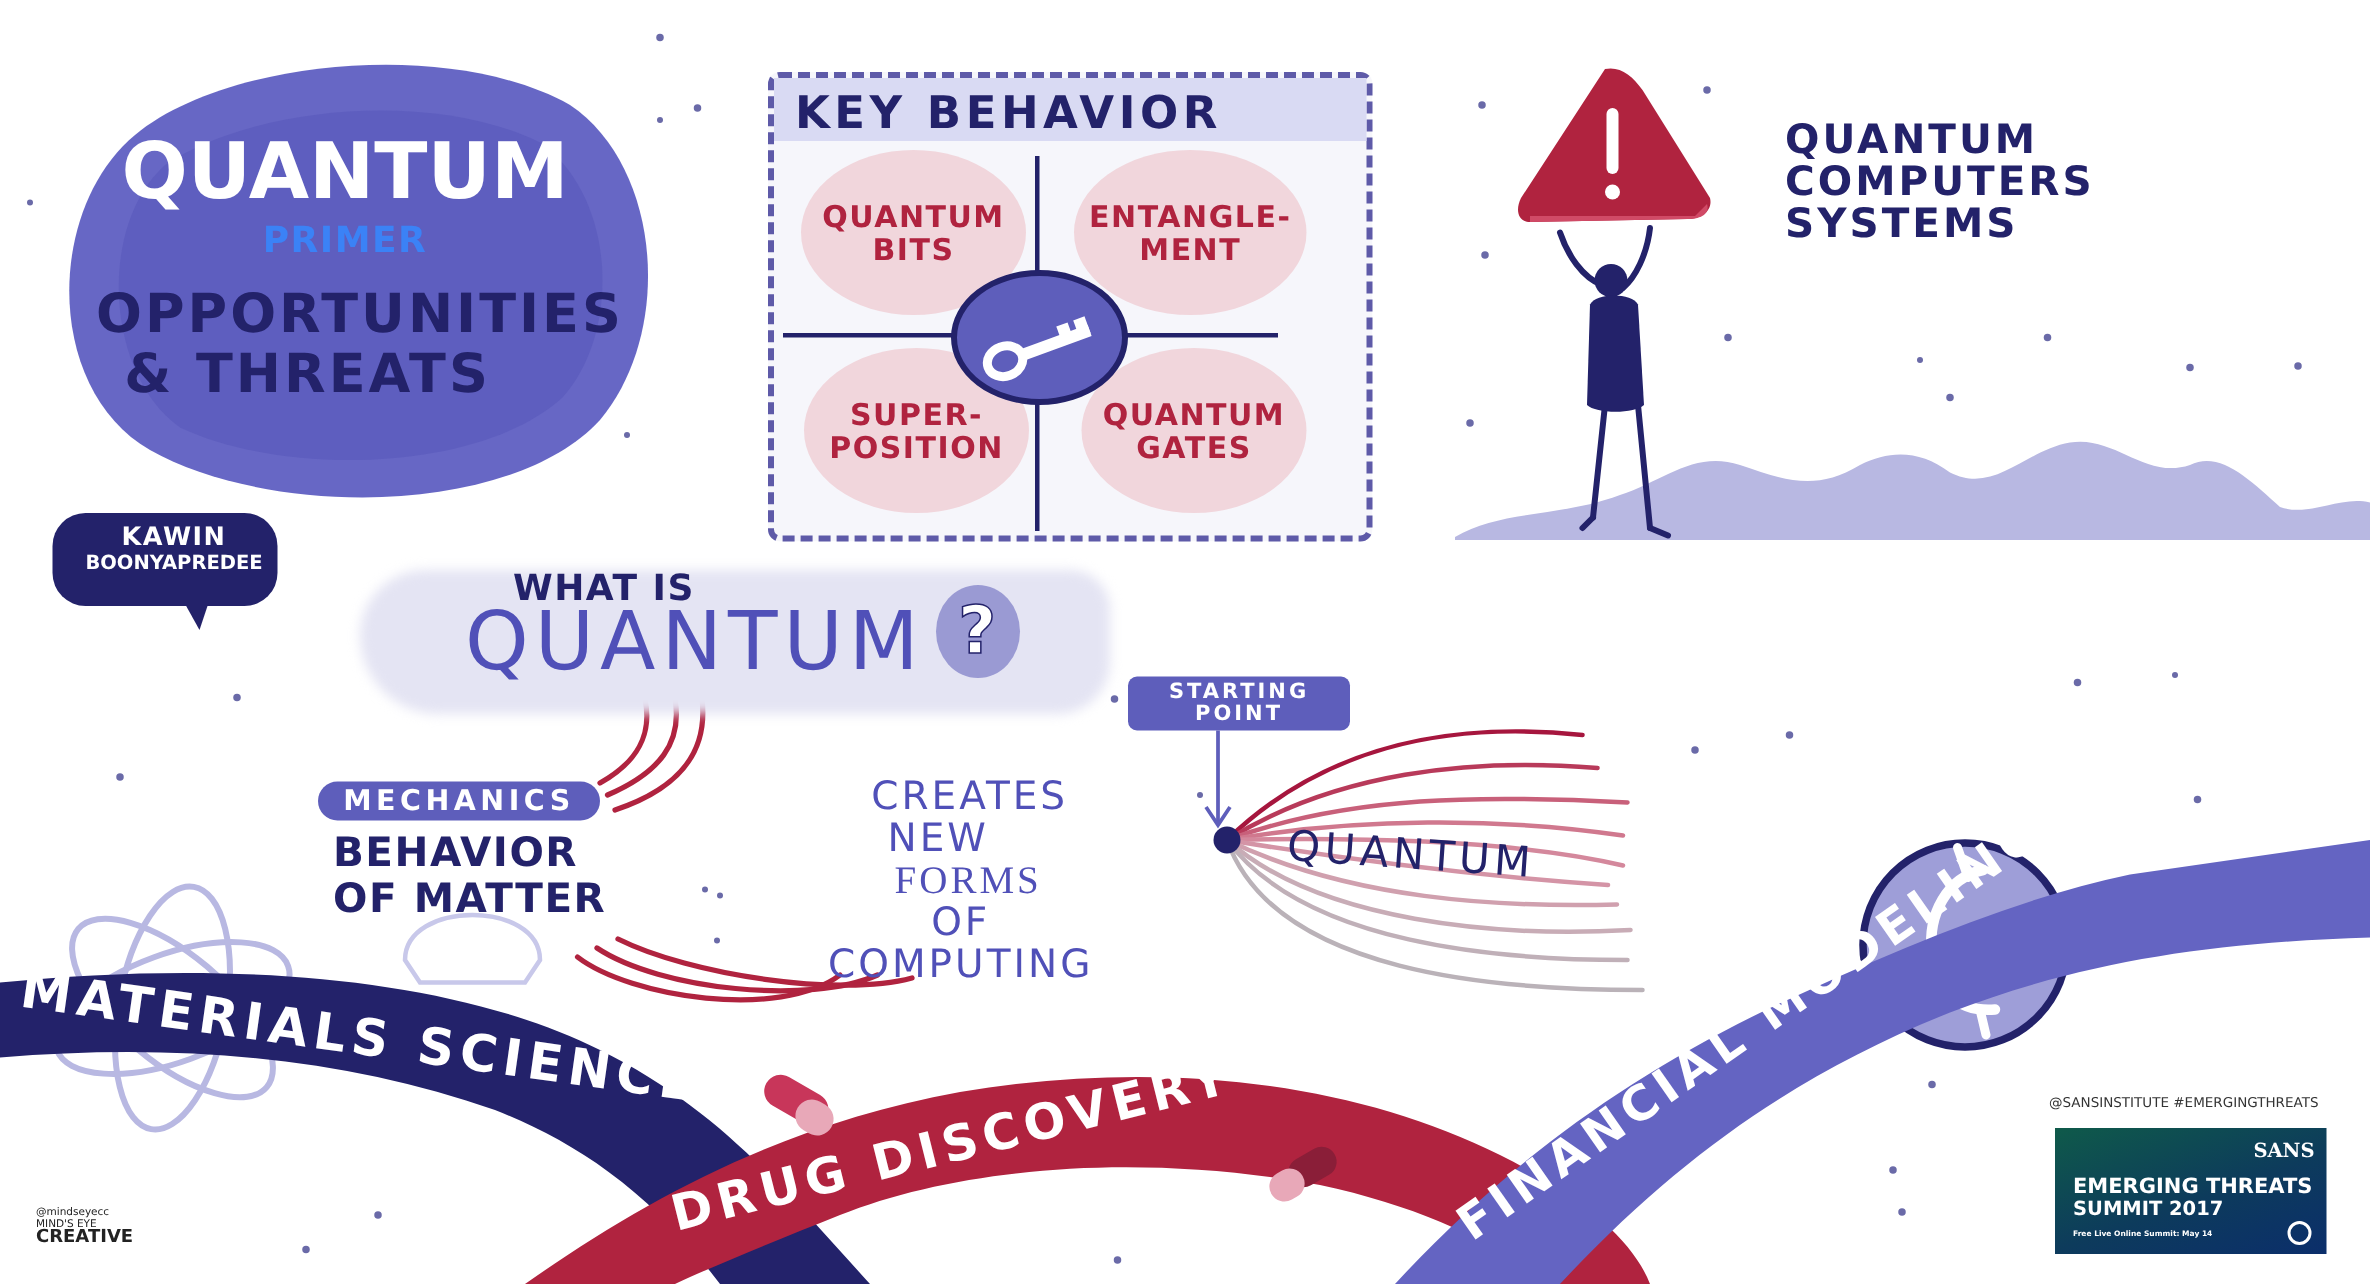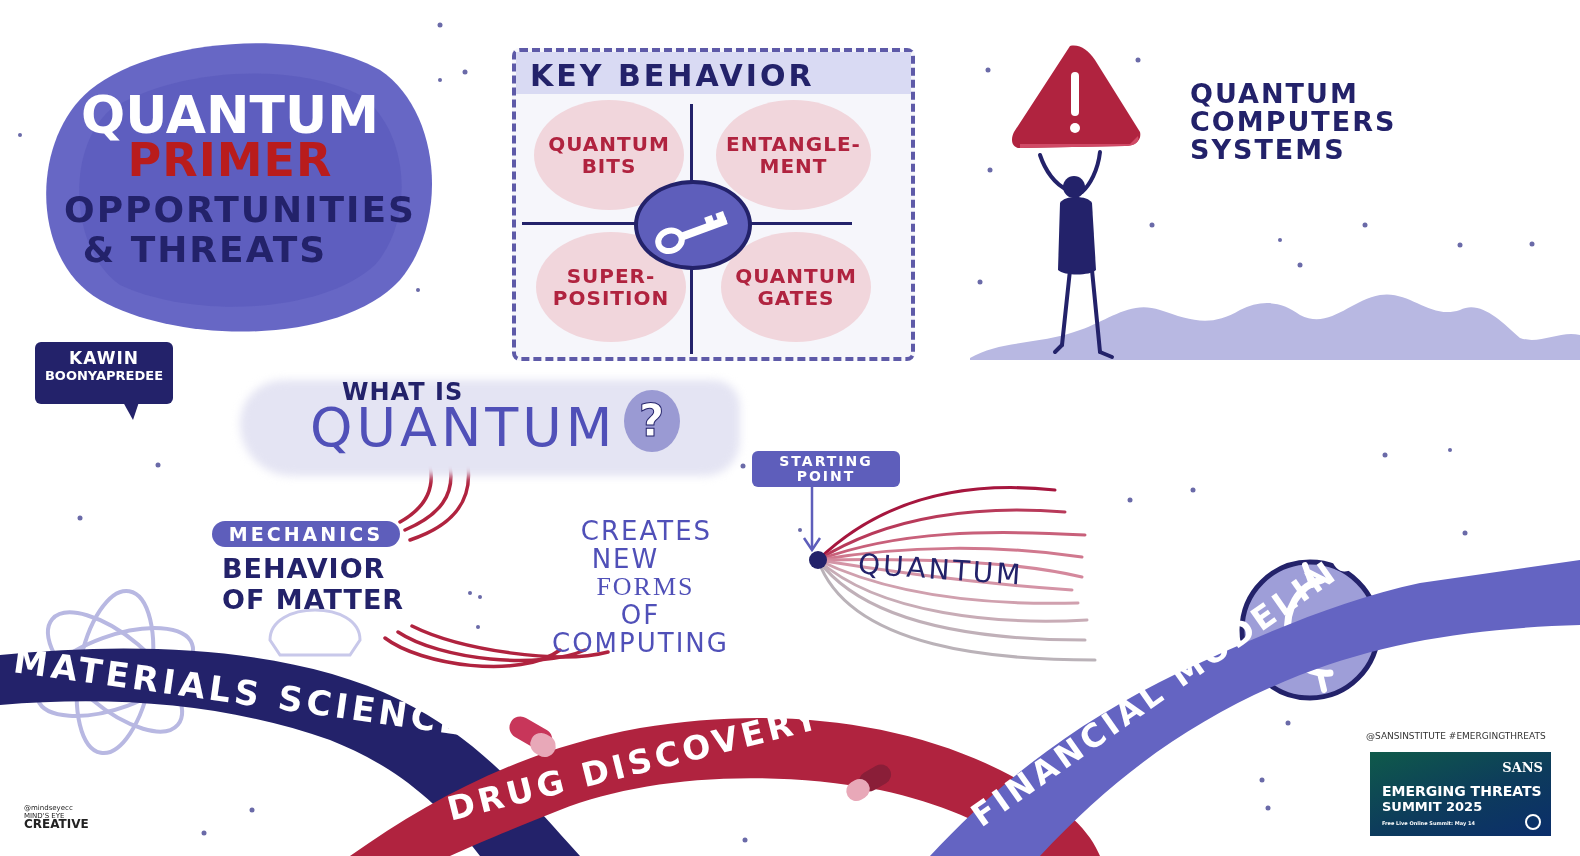--- a/index.html
+++ b/index.html
@@ -5,25 +5,25 @@
   html, body { margin:0; padding:0; }
   body { width:1580px; height:856px; background:#ffffff; position:relative; overflow:hidden;
          font-family:"DejaVu Sans", sans-serif; }
   .abs { position:absolute; }
   .hand { font-family:"DejaVu Sans", sans-serif; font-weight:bold; letter-spacing:1px; }
   svg.layer { position:absolute; left:0; top:0; }
 
   
   #title-blob { left:40px; top:40px; width:400px; height:300px; }
   .title-main { color:#ffffff; font-size:52px; line-height:54px; text-align:center; letter-spacing:0; }
-  .title-sub  { color:#b91c1c; font-size:46px; line-height:36px; text-align:center; }
+  .title-sub  { color:#3b82f6; font-size:24px; line-height:36px; text-align:center; }
   .title-tag  { color:#23226a; font-size:36px; line-height:40px; text-align:center; letter-spacing:2px; }
 
   
-  #speaker { left:35px; top:342px; width:138px; height:62px; background:#23226a; border-radius:6px; color:#fff; text-align:center; }
+  #speaker { left:35px; top:342px; width:138px; height:62px; background:#23226a; border-radius:22px; color:#fff; text-align:center;padding-left:12px; }
   #speaker .l1 { font-size:17px; padding-top:6px; }
   #speaker .l2 { font-size:13px; letter-spacing:0; }
   #speaker::after { content:""; position:absolute; left:88px; bottom:-16px; border-left:10px solid transparent; border-right:6px solid transparent; border-top:18px solid #23226a; }
 
   
   #key-box { left:512px; top:48px; width:395px; height:305px; background:#f6f6fb; border:4px dashed #5e5aa8; border-radius:8px; }
   #key-header { left:0; top:0; width:395px; height:42px; background:#d9daf3; }
   #key-title { left:14px; top:6px; color:#23226a; font-size:30px; letter-spacing:3px; }
   .concept { width:150px; height:110px; border-radius:50%; background:#f1d6dc; color:#b0233f; text-align:center; font-size:20px; line-height:22px; display:flex; align-items:center; justify-content:center; letter-spacing:1px; }
   #key-circle { left:118px; top:128px; width:110px; height:82px; border-radius:50%; background:#5e5ebb; border:4px solid #23226a; }
@@ -254,21 +254,21 @@
   <span>DRUG DISCOVERY</span>
 </div>
 <div class="abs hand ribbon-text" style="left:975px;top:800px;transform:rotate(-35deg);font-size:32px;">
   <span>FINANCIAL MODELING</span>
 </div>
 
 <div id="sans-handle" class="abs">@SANSINSTITUTE #EMERGINGTHREATS</div>
 <div id="sans-card" class="abs">
   <div id="sans-logo" class="abs">SANS</div>
   <div id="sans-l1" class="abs">EMERGING THREATS</div>
-  <div id="sans-l2" class="abs">SUMMIT 2025</div>
+  <div id="sans-l2" class="abs">SUMMIT 2017</div>
   <div id="sans-l3" class="abs">Free Live Online Summit: May 14</div>
   <div id="sans-icon" class="abs"></div>
 </div>
 
 <div id="mindseye" class="abs">
   <div>@mindseyecc</div>
   <div>MIND'S EYE</div>
   <div class="big">CREATIVE</div>
 </div>
 

